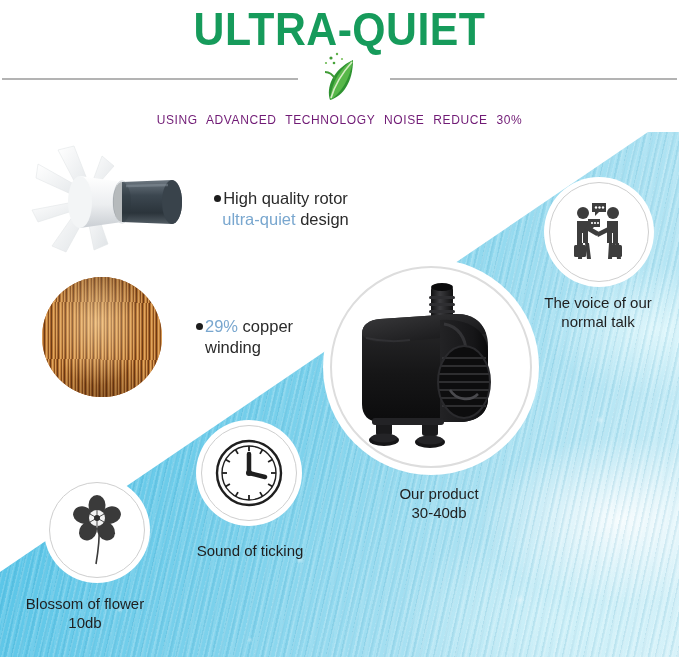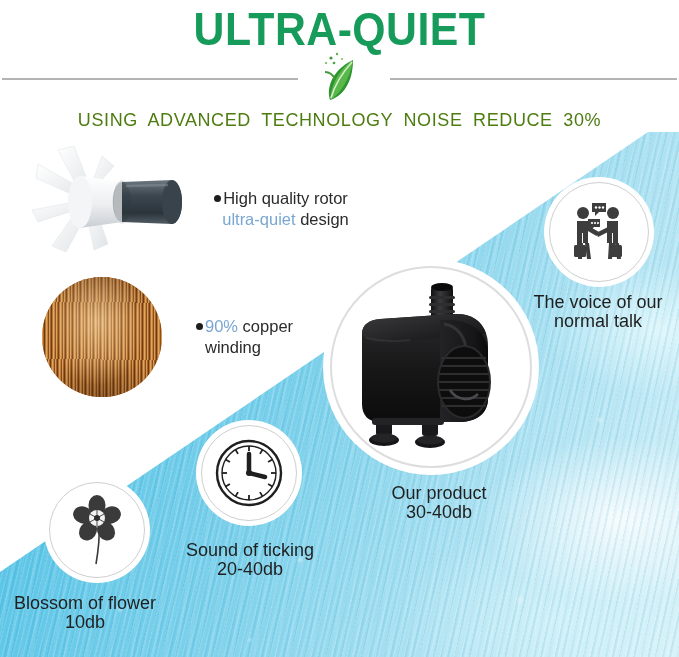--- a/index.html
+++ b/index.html
@@ -87,25 +87,25 @@
     left:313px;top:50px;
     width:52px;height:55px;
     z-index:7;
   }
 
   .subtitle{
     position:absolute;
     left:0;top:108px;
     width:679px;
     text-align:center;
-    font-size:18px;
+    font-size:12px;
     line-height:24px;
     letter-spacing:.6px;
     word-spacing:5px;
-    color:#4d7c0f;
+    color:#701a75;
     z-index:6;
   }
 
   
   .rotor-art{
     position:absolute;
     left:22px;top:142px;
     width:180px;height:112px;
     z-index:4;
   }
@@ -182,21 +182,21 @@
     overflow:visible;
   }
   .bubble-talk{left:549px;top:182px;width:98px;height:98px;}
   .bubble-clock{left:201px;top:425px;width:94px;height:94px;}
   .bubble-flower{left:49px;top:482px;width:94px;height:94px;}
 
   .caption{
     position:absolute;
     z-index:6;
     text-align:center;
-    font-size:18px;
+    font-size:15px;
     line-height:19px;
     color:#1f1f1f;
   }
   .cap-talk{left:528px;top:293px;width:140px;}
   .cap-product{left:363px;top:484px;width:152px;}
   .cap-clock{left:174px;top:541px;width:152px;}
   .cap-flower{left:2px;top:594px;width:166px;}
 
   .pump-art{width:190px;height:190px;display:block;}
   .icon-art{display:block;}
@@ -278,21 +278,21 @@
     <span class="bullet"></span><span>High quality rotor</span>
     <span class="l2"><span class="accent">ultra-quiet</span><span> design</span></span>
   </div>
 
   <div class="copper">
     <div class="strands"></div>
     <div class="shine"></div>
   </div>
 
   <div class="feat feat-copper">
-    <span class="bullet"></span><span class="accent">90%</span><span> copper</span>
+    <span class="bullet"></span><span class="accent">29%</span><span> copper</span>
     <span class="l2">winding</span>
   </div>
 
   <div class="bubble bubble-product">
     <div>
       <svg class="pump-art" viewBox="0 0 190 190">
         <defs>
           <linearGradient id="bodyTop" x1="0" y1="0" x2="1" y2="1">
             <stop offset="0%" stop-color="#3a3a3c"></stop>
             <stop offset="60%" stop-color="#222224"></stop>
@@ -428,21 +428,20 @@
             <path d="M22.5 12.6 l2.5 4.3"></path>
         </g>
         <path d="M36 36 L36 17" stroke="#1f1f1f" stroke-width="4.5" stroke-linecap="round"></path>
         <path d="M36 36 L52 40" stroke="#1f1f1f" stroke-width="4.5" stroke-linecap="round"></path>
         <circle cx="36" cy="36" r="3" fill="#1f1f1f"></circle>
       </svg>
     </div>
   </div>
   <div class="caption cap-clock">
     <div>Sound of ticking</div>
-    <div>20-40db</div>
   </div>
 
   <div class="bubble bubble-flower">
     <div>
       <svg class="icon-art" width="62" height="72" viewBox="0 0 62 72">
         <g fill="#3a3a3a">
           <ellipse cx="31" cy="11" rx="8.5" ry="10" transform="rotate(0 31 11)"></ellipse>
           <ellipse cx="45" cy="21" rx="8.5" ry="10" transform="rotate(72 45 21)"></ellipse>
           <ellipse cx="40" cy="37" rx="8.5" ry="10" transform="rotate(144 40 37)"></ellipse>
           <ellipse cx="22" cy="37" rx="8.5" ry="10" transform="rotate(216 22 37)"></ellipse>

